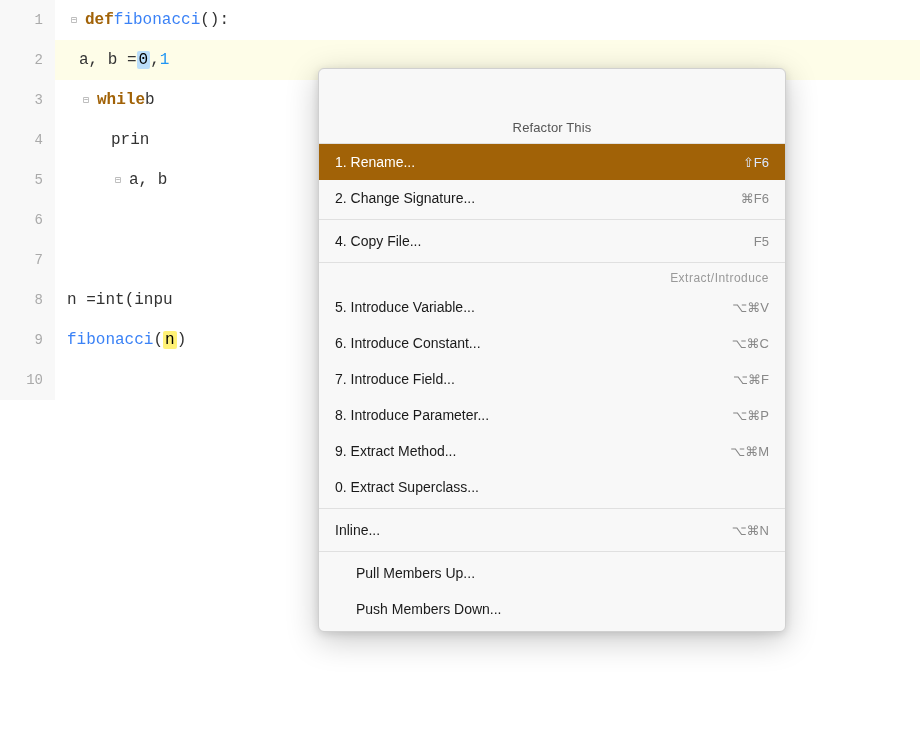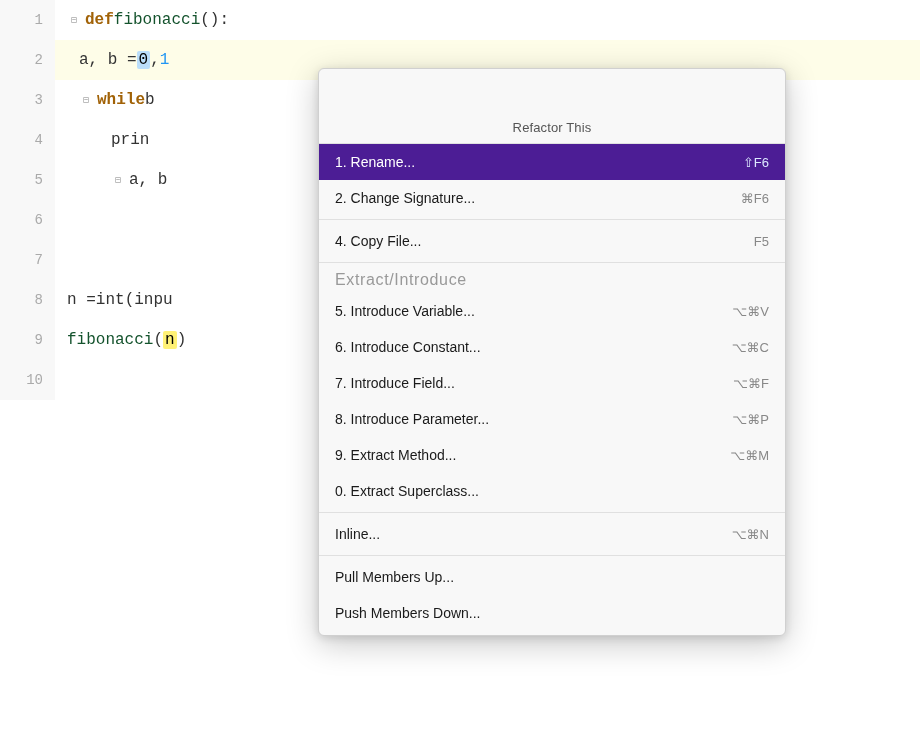--- a/index.html
+++ b/index.html
@@ -67,21 +67,21 @@
       display: inline-flex;
       align-items: center;
       justify-content: center;
       margin-right: 4px;
       color: #aaa;
       font-size: 10px;
     }
 
     
     .kw { color: #a16207; font-weight: bold; }
-    .fn { color: #14532d; }
+    .fn { color: #3b82f6; }
     .num { color: #2196f3; }
     .var { color: #333; }
     .builtin { color: #333; }
     .highlight-box {
       background: #fff176;
       border-radius: 2px;
       padding: 0 2px;
     }
     .blue-highlight {
       background: #bbdefb;
@@ -123,21 +123,21 @@
       align-items: center;
       justify-content: space-between;
       padding: 7px 16px;
       font-size: 14px;
       color: #1a1a1a;
       cursor: pointer;
       height: 36px;
     }
 
     .menu-item.active {
-      background: #4c1d95;
+      background: #a16207;
       color: #ffffff;
     }
 
     .menu-item-label {
       flex: 1;
     }
 
     .menu-shortcut {
       color: #888;
       font-size: 13px;
@@ -149,30 +149,31 @@
       margin-left: 11px;
     }
 
     .menu-separator {
       height: 1px;
       background: #e0e0e0;
       margin: 3px 0;
     }
 
     .section-header {
-      text-align: left;
-      font-size: 16px;
+      text-align: right;
+      font-size: 12px;
       color: #999;
       padding: 5px 16px 4px;
       font-weight: 500;
       letter-spacing: 0.04em;
     }
 
     .menu-item.no-shortcut {
       justify-content: flex-end;
+      margin-left: 21px;
     }
   </style>
 </head>
 <body>
 
 <div class="editor">
   <div class="code-area">
 
     <div class="line">
       <div class="line-number">1</div>

